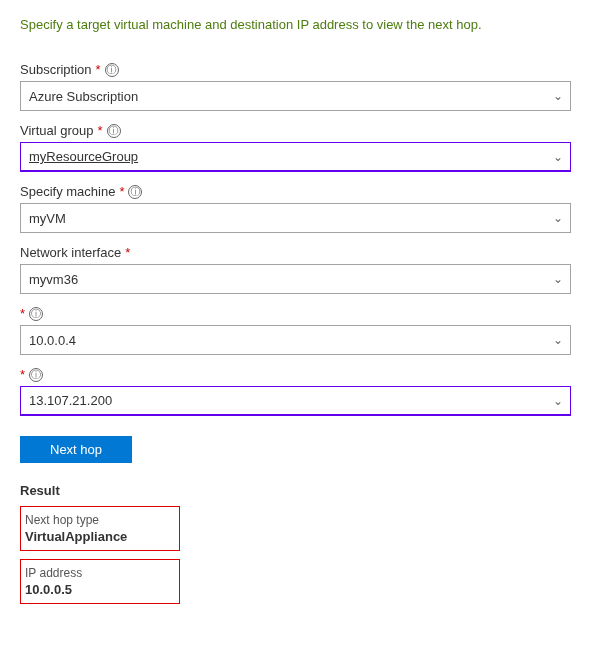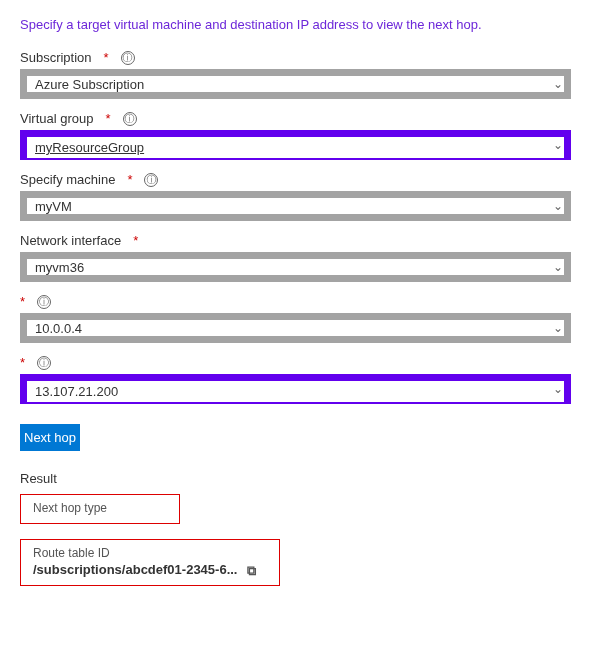--- a/index.html
+++ b/index.html
@@ -6,56 +6,56 @@
     body {
       font-family: 'Segoe UI', Arial, sans-serif;
       font-size: 13px;
       background: #fff;
       color: #333;
       width: 591px;
       min-height: 658px;
       padding: 16px 20px;
     }
     .description {
-      color: #6d28d9;
-      font-size: 13px;
-      margin-bottom: 16px;
+      color: #4d7c0f;
+      font-size: 13px;
+      margin-bottom: 28px;
       line-height: 1.4;
     }
     .field-group {
       margin-bottom: 12px;
     }
     .field-label {
       font-size: 13px;
       color: #333;
       margin-bottom: 4px;
       display: flex;
       align-items: center;
-      gap: 12px;
+      gap: 4px;
     }
     .field-label .required {
       color: #c00;
     }
     .info-icon {
       display: inline-flex;
       align-items: center;
       justify-content: center;
       width: 14px;
       height: 14px;
       border-radius: 50%;
       border: 1px solid #666;
       font-size: 10px;
       color: #666;
       cursor: pointer;
       flex-shrink: 0;
     }
     .dropdown {
       width: 100%;
       height: 30px;
-      border: 7px solid #a3a3a3;
+      border: 1px solid #a3a3a3;
       background: #fff;
       padding: 0 28px 0 8px;
       font-size: 13px;
       color: #333;
       appearance: none;
       -webkit-appearance: none;
       cursor: pointer;
       position: relative;
     }
     .dropdown-wrapper {
@@ -77,39 +77,39 @@
       text-decoration: underline;
     }
     .dropdown-destination {
       border-color: #6200ee;
       border-bottom-width: 2px;
     }
     .next-hop-btn {
       background: #0078d4;
       color: #fff;
       border: none;
-      padding: 6px 4px;
+      padding: 6px 30px;
       font-size: 13px;
       cursor: pointer;
       margin-top: 8px;
       margin-bottom: 16px;
     }
     .result-section {
       margin-top: 4px;
     }
     .result-label {
       font-size: 13px;
-      font-weight: 400;
+      font-weight: 700;
       color: #333;
       margin-bottom: 8px;
     }
     .result-card {
       border: 1.5px solid #d00;
-      padding: 6px 12px;
-      margin-bottom: 0;
+      padding: 6px 4px;
+      margin-bottom: 8px;
       display: inline-block;
       min-width: 160px;
     }
     .result-card-label {
       font-size: 12px;
       color: #555;
       margin-bottom: 2px;
     }
     .result-card-value {
       font-size: 13px;
@@ -227,30 +227,28 @@
 
 
 <button class="next-hop-btn">Next hop</button>
 
 
 <div class="result-section">
   <div class="result-label">Result</div>
 
   <div class="result-card">
     <div class="result-card-label">Next hop type</div>
+    <div class="result-card-value">VirtualAppliance</div>
   </div>
 
   <br>
 
+  <div class="result-card">
+    <div class="result-card-label">IP address</div>
+    <div class="result-card-value">10.0.0.5</div>
+  </div>
 
   <br>
 
-  <div class="result-card result-card-wide">
-    <div class="result-card-label">Route table ID</div>
-    <div class="result-card-value">
-      <span>/subscriptions/abcdef01-2345-6...</span>
-      <span class="copy-icon">⧉</span>
-    </div>
-  </div>
 </div>
 
 
 
 
 </body></html>

